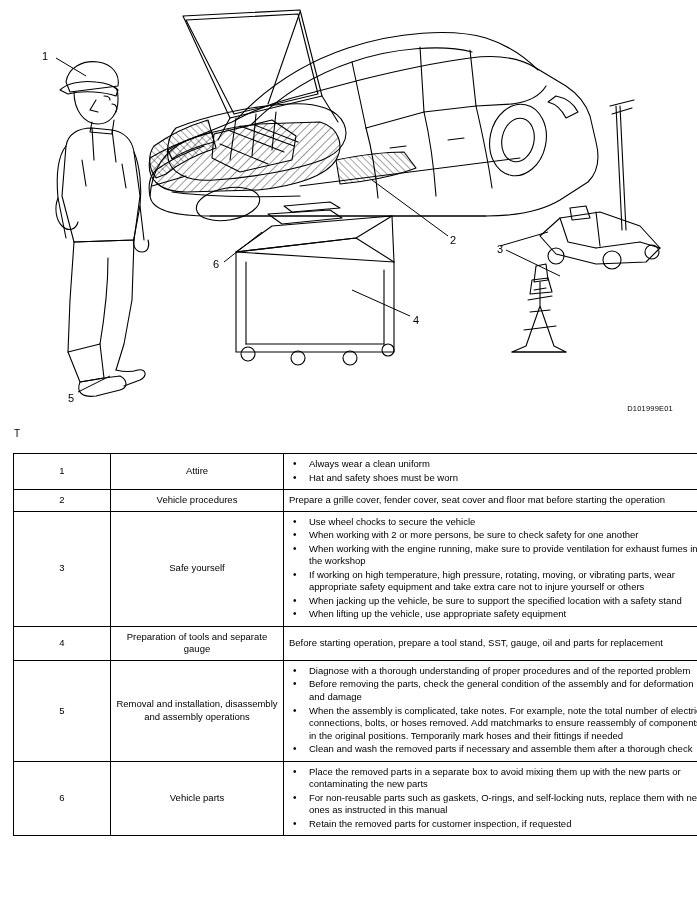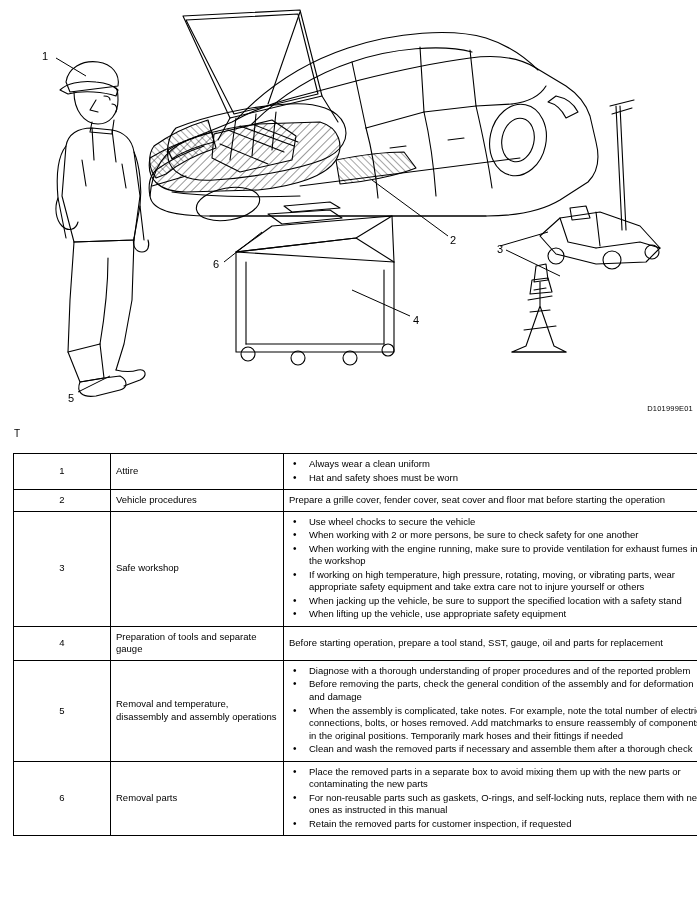--- a/index.html
+++ b/index.html
@@ -31,21 +31,21 @@
 
   .callout-num {
     position: absolute;
     font-size: 11px;
     font-family: "Liberation Sans", sans-serif;
     color: #000;
   }
 
   .fig-code {
     position: absolute;
-    right: 4px;
+    right: 24px;
     top: 404px;
     font-size: 7.5px;
     letter-spacing: 0.2px;
     color: #000;
   }
   .sheet-letter {
     position: absolute;
     left: 14px;
     top: 428px;
     font-size: 10px;
@@ -69,21 +69,21 @@
     border: 1px solid #000000;
     vertical-align: middle;
     padding: 4px 5px;
   }
   td.col-num {
     width: 86px;
     text-align: center;
   }
   td.col-item {
     width: 162px;
-    text-align: left;
+    text-align: center;
   }
   td.col-desc {
     width: 420px;
     text-align: left;
     vertical-align: middle;
   }
   ul.bullets {
     list-style: none;
     margin: 0;
     padding: 0;
@@ -310,55 +310,55 @@
         </tr>
 
         <tr>
           <td class="col-num">2</td>
           <td class="col-item">Vehicle procedures</td>
           <td class="col-desc plain-desc">Prepare a grille cover, fender cover, seat cover and floor mat before starting the operation</td>
         </tr>
 
         <tr>
           <td class="col-num">3</td>
-          <td class="col-item">Safe workshop</td>
+          <td class="col-item">Safe yourself</td>
           <td class="col-desc">
             <ul class="bullets">
               <li>Use wheel chocks to secure the vehicle</li>
               <li>When working with 2 or more persons, be sure to check safety for one another</li>
               <li>When working with the engine running, make sure to provide ventilation for exhaust fumes in the workshop</li>
               <li>If working on high temperature, high pressure, rotating, moving, or vibrating parts, wear appropriate safety equipment and take extra care not to injure yourself or others</li>
               <li>When jacking up the vehicle, be sure to support the specified location with a safety stand</li>
               <li>When lifting up the vehicle, use appropriate safety equipment</li>
             </ul>
           </td>
         </tr>
 
         <tr>
           <td class="col-num">4</td>
           <td class="col-item">Preparation of tools and separate gauge</td>
           <td class="col-desc plain-desc">Before starting operation, prepare a tool stand, SST, gauge, oil and parts for replacement</td>
         </tr>
 
         <tr>
           <td class="col-num">5</td>
-          <td class="col-item">Removal and temperature, disassembly and assembly operations</td>
+          <td class="col-item">Removal and installation, disassembly and assembly operations</td>
           <td class="col-desc">
             <ul class="bullets">
               <li>Diagnose with a thorough understanding of proper procedures and of the reported problem</li>
               <li>Before removing the parts, check the general condition of the assembly and for deformation and damage</li>
               <li>When the assembly is complicated, take notes. For example, note the total number of electrical connections, bolts, or hoses removed. Add matchmarks to ensure reassembly of components in the original positions. Temporarily mark hoses and their fittings if needed</li>
               <li>Clean and wash the removed parts if necessary and assemble them after a thorough check</li>
             </ul>
           </td>
         </tr>
 
         <tr>
           <td class="col-num">6</td>
-          <td class="col-item">Removal parts</td>
+          <td class="col-item">Vehicle parts</td>
           <td class="col-desc">
             <ul class="bullets">
               <li>Place the removed parts in a separate box to avoid mixing them up with the new parts or contaminating the new parts</li>
               <li>For non-reusable parts such as gaskets, O-rings, and self-locking nuts, replace them with new ones as instructed in this manual</li>
               <li>Retain the removed parts for customer inspection, if requested</li>
             </ul>
           </td>
         </tr>
       </tbody>
     </table>

